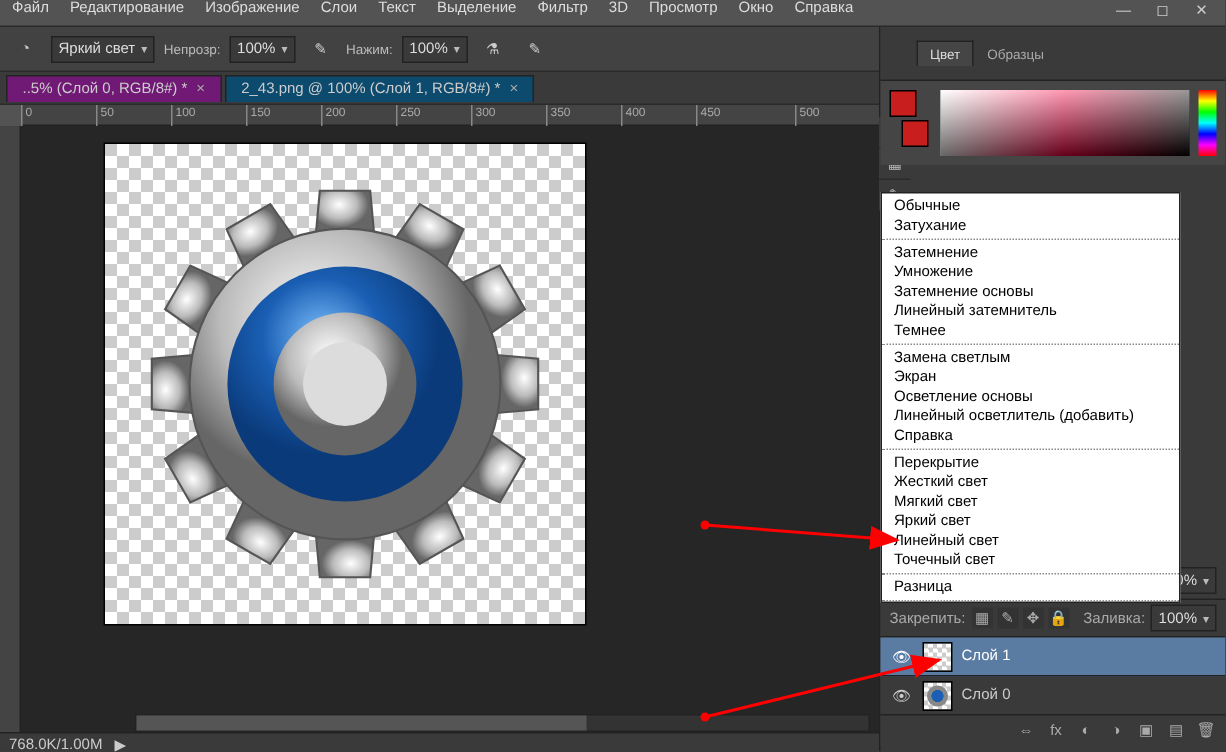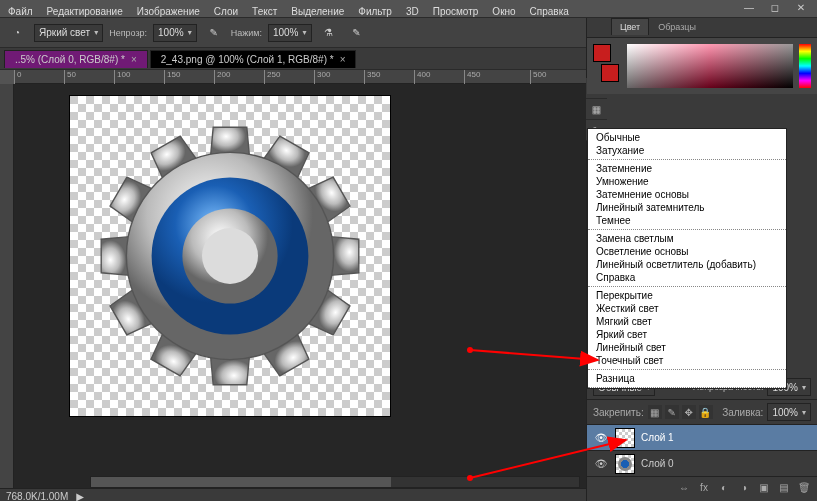--- a/index.html
+++ b/index.html
@@ -1,44 +1,44 @@
 <!DOCTYPE html>
 <html><head>
 <meta charset="utf-8">
 <style>
   * { margin: 0; padding: 0; box-sizing: border-box; font-family: Tahoma, sans-serif; font-size: 10px; }
   body { background: #535353; color: #ccc; width: 817px; height: 501px; overflow: hidden; position: relative; }
-  .menubar { background: #535353; height: 18px; display: flex; align-items: flex-end; padding: 0 8px; gap: 14px; border-bottom: 1px solid #2a2a2a; }
+  .menubar { background: #535353; height: 18px; display: flex; align-items: flex-start; padding: 0 8px; gap: 14px; border-bottom: 1px solid #2a2a2a; }
   .menubar span { color: #ddd; cursor: default; }
   .win-controls { position: absolute; top: 0; right: 6px; display: flex; gap: 6px; }
   .win-controls div { width: 20px; height: 14px; display: flex; align-items: center; justify-content: center; color: #ccc; }
   .optionsbar { background: #424242; height: 30px; display: flex; align-items: center; padding: 0 6px; gap: 6px; border-bottom: 1px solid #2a2a2a; }
   .dropdown { background: #3a3a3a; border: 1px solid #222; height: 18px; display: flex; align-items: center; padding: 0 4px; gap: 4px; font-size: 9px; color: #ddd; }
   .chev { font-size: 8px; color: #bbb; }
   .label-small { font-size: 9px; color: #bbb; }
   .icon-btn { width: 22px; height: 20px; display: flex; align-items: center; justify-content: center; color: #ccc; }
   .tabbar { background: #3a3a3a; height: 22px; display: flex; align-items: center; padding-left: 4px; border-bottom: 1px solid #2a2a2a; }
   .doctab { background: #701a75; border: 1px solid #222; border-bottom: none; padding: 3px 10px; margin-right: 2px; font-size: 9px; color: #ccc; display: flex; align-items: center; gap: 6px; }
-  .doctab.active { background: #000000; }
+  .doctab.active { background: #0c4a6e; }
   .close-x { color: #aaa; font-size: 10px; }
   .ruler-h { background: #444; height: 14px; position: relative; border-bottom: 1px solid #222; margin-left: 14px; margin-right: 231px; }
   .ruler-h .tick { position: absolute; top: 0; height: 14px; border-left: 1px solid #888; font-size: 8px; color: #aaa; padding-left: 2px; }
   .workspace { position: relative; height: 420px; }
   .ruler-v { position: absolute; left: 0; top: 0; width: 14px; height: 420px; background: #444; border-right: 1px solid #222; }
   .canvas-area { position: absolute; left: 14px; top: 0; width: 572px; height: 405px; background: #262626; display: flex; align-items: flex-start; justify-content: flex-start; padding: 12px 0 0 56px; }
   .canvas { width: 320px; height: 320px; background: repeating-conic-gradient(#fff 0 25%, #ccc 0 50%) 0 0/16px 16px; position: relative; display: flex; align-items: center; justify-content: center; box-shadow: 0 0 0 1px #000; }
   .gear-svg { width: 280px; height: 280px; }
   .statusbar { position: absolute; bottom: 0; left: 0; width: 586px; height: 16px; background: #3a3a3a; border-top: 1px solid #222; display: flex; align-items: center; padding: 0 6px; font-size: 9px; color: #ccc; }
   .scroll-h { position: absolute; bottom: 16px; left: 90px; width: 490px; height: 12px; background: #333; border: 1px solid #222; }
   .scroll-thumb { position: absolute; left: 0; width: 300px; height: 10px; background: #555; }
   
   .right-col { position: absolute; right: 0; top: 18px; width: 231px; height: 483px; background: #3a3a3a; border-left: 1px solid #222; }
   .tool-strip { position: absolute; right: 210px; top: 60px; width: 21px; background: #3a3a3a; }
   .tool-strip div { width: 21px; height: 21px; display: flex; align-items: center; justify-content: center; border-bottom: 1px solid #2a2a2a; color: #bbb; }
-  .panel-tabs { background: #3a3a3a; height: 20px; display: flex; align-items: flex-start; border-bottom: 1px solid #222; padding-left: 24px; }
+  .panel-tabs { background: #3a3a3a; height: 36px; display: flex; align-items: center; border-bottom: 1px solid #222; padding-left: 24px; }
   .panel-tab { padding: 3px 8px; font-size: 9px; color: #aaa; border: 1px solid transparent; }
   .panel-tab.active { background: #454545; border: 1px solid #222; border-bottom: none; color: #ddd; }
   .color-panel { background: #454545; height: 56px; position: relative; padding: 6px; display: flex; gap: 6px; }
   .swatches { width: 28px; position: relative; }
   .swatch { width: 18px; height: 18px; border: 1px solid #000; position: absolute; }
   .swatch.fg { background: #c81e1e; left: 0; top: 0; z-index: 2; }
   .swatch.bg { background: #c81e1e; left: 8px; top: 20px; }
   .color-field { flex: 1; height: 44px; background: linear-gradient(to right, #fff 0%, #ff0040 50%, #000 100%); position: relative; }
   .color-field::after { content: ""; position: absolute; inset: 0; background: linear-gradient(to bottom, rgba(255,255,255,0.6), rgba(0,0,0,0.6)); }
   .hue-strip { width: 12px; height: 44px; background: linear-gradient(to bottom, #f00, #ff0, #0f0, #0ff, #00f, #f0f, #f00); }
@@ -234,20 +234,21 @@
       </div>
       <div class="blend-group">
         <div class="blend-item">Затемнение</div>
         <div class="blend-item">Умножение</div>
         <div class="blend-item">Затемнение основы</div>
         <div class="blend-item">Линейный затемнитель</div>
         <div class="blend-item">Темнее</div>
       </div>
       <div class="blend-group">
         <div class="blend-item">Замена светлым</div>
+        <div class="blend-item">Экран</div>
         <div class="blend-item">Осветление основы</div>
         <div class="blend-item">Линейный осветлитель (добавить)</div>
         <div class="blend-item">Справка</div>
       </div>
       <div class="blend-group">
         <div class="blend-item">Перекрытие</div>
         <div class="blend-item">Жесткий свет</div>
         <div class="blend-item">Мягкий свет</div>
         <div class="blend-item">Яркий свет</div>
         <div class="blend-item">Линейный свет</div>

